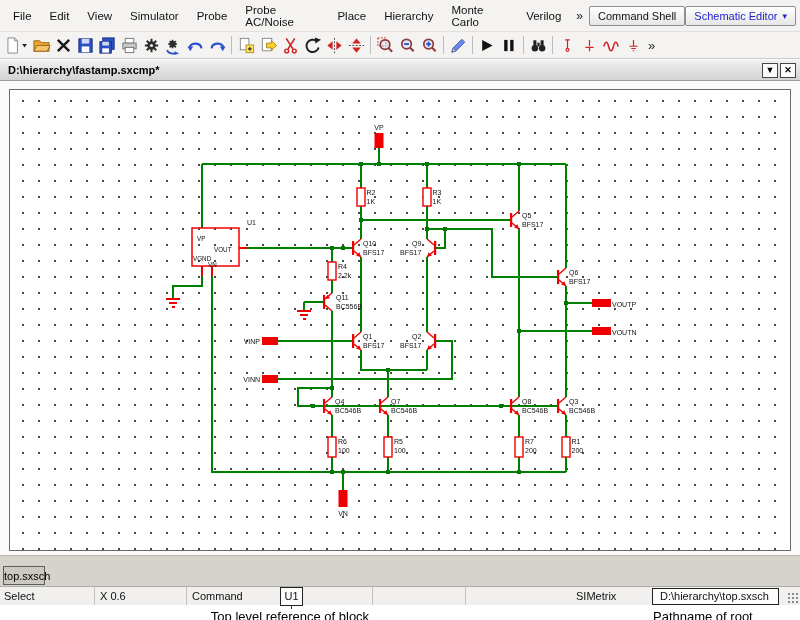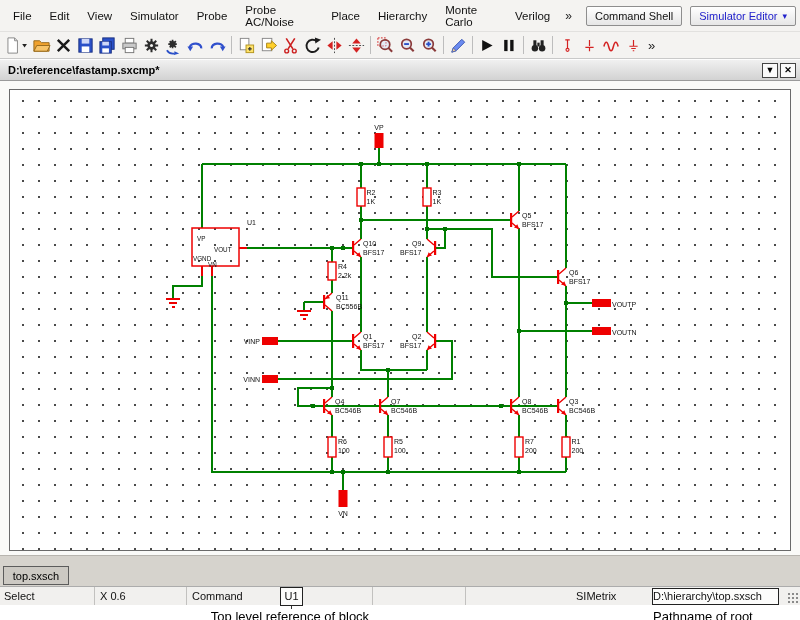--- a/index.html
+++ b/index.html
@@ -6,21 +6,21 @@
   html,body { width:800px; height:620px; overflow:hidden; background:#fff;
               font-family:"Liberation Sans", sans-serif; }
   .app { position:relative; width:800px; height:620px; background:#fff; }
 
   
   .menubar { height:32px; background:#f4f3f1; display:flex; align-items:center;
              padding:0 4px; font-size:11.5px; color:#111; border-bottom:1px solid #e2e1df; }
   .mi { padding:3px 9px; cursor:default; }
   .menu-overflow { margin-left:auto; font-size:12px; padding:0 6px; color:#222; }
   .mb-btn { border:1px solid #8e8e8e; border-radius:2px; background:linear-gradient(#fff,#e6e6e6);
-            font-size:11px; padding:3px 8px; margin-left:8px; white-space:nowrap; }
+            font-size:11px; padding:3px 8px; margin-left:0; white-space:nowrap; }
   .mb-btn.editor { color:#2222cc; display:flex; align-items:center; gap:5px; }
   .mb-btn.editor .arrow { color:#2222cc; font-size:9px; }
 
   
   .toolbar { height:27px; background:#f4f3f1; border-bottom:1px solid #c9c9c9;
              display:flex; align-items:center; padding:0 2px; }
   .tbi { width:22px; height:22px; display:flex; align-items:center; justify-content:center;
          border:1px solid transparent; border-radius:2px; }
   .tbi.wide { width:28px; }
   .tbsep { width:1px; height:18px; background:#bdbdbd; margin:0 3px; }
@@ -45,34 +45,34 @@
   svg text.pin { font-size:6.3px; }
   svg text.mid { text-anchor:middle; }
   svg text.end { text-anchor:end; }
   .wire { stroke:#008000; stroke-width:1.4; fill:none; shape-rendering:crispEdges; }
   .redln { stroke:#ee0000; stroke-width:1.4; fill:none; }
   .redcrisp { stroke:#ee0000; stroke-width:1.4; fill:none; shape-rendering:crispEdges; }
 
   
   .tabbar { position:relative; height:31px; background:#d6d3cd; border-top:1px solid #b8b5af; }
   .tab { position:absolute; font-size:11px; text-align:center; padding-top:3px; cursor:default; }
-  .tab.inactive { left:3px; top:10px; width:66px; height:19px; background:#ccc9c3;
+  .tab.inactive { left:3px; top:10px; width:42px; height:19px; background:#ccc9c3;
                   border:1px solid #5c5c5c; }
   .tab.active { left:69px; top:7px; width:100px; height:23px; background:#fff;
                 border:1px solid #7a7a7a; border-bottom:none; z-index:2; padding-top:4px; }
 
   
   .statusbar { position:relative; height:19px; background:#f1f0ee; border-top:1px solid #acacac;
                font-size:11px; color:#111; }
   .seg { position:absolute; top:3px; }
   .ssep { position:absolute; top:0; width:1px; height:19px; background:#c2c1bf; }
   .sbox { position:absolute; border:1px solid #222; background:#fcfcfb; text-align:center; }
   .sbox.ref { left:280px; top:0; width:23px; height:19px; line-height:17px; z-index:2; }
   .sbox.path { left:652px; top:1px; width:127px; height:17px; line-height:15px;
-               text-align:left; padding-left:0; white-space:nowrap; overflow:hidden; }
+               text-align:left; padding-left:7px; white-space:nowrap; overflow:hidden; }
   .grip { position:absolute; right:1px; bottom:1px; width:12px; height:12px;
           background-image:radial-gradient(circle, #8a8a8a 1px, transparent 1.2px);
           background-size:4px 4px; }
 
   
   .annot { position:relative; height:20px; background:#fff; font-size:13px; color:#000; }
   .callout-line { position:absolute; left:291px; top:0; width:1px; height:4px; background:#333; }
   .note1 { position:absolute; left:145px; top:4px; width:290px; text-align:center; }
   .note2 { position:absolute; left:653px; top:4px; }
 </style>
@@ -88,21 +88,21 @@
     <span class="mi">Simulator</span>
     <span class="mi">Probe</span>
     <span class="mi">Probe AC/Noise</span>
     <span class="mi">Place</span>
     <span class="mi">Hierarchy</span>
     <span class="mi">Monte Carlo</span>
     <span class="mi">Verilog</span>
     <span class="menu-overflow">»</span>
     <span class="mb-btn">Command Shell</span>
     <span class="mb-btn editor">
-      <span>Simulator Editor</span>
+      <span>Schematic Editor</span>
       <span class="arrow">▾</span>
     </span>
   </div>
 
   <div class="toolbar">
     <span class="tbi wide">
         <svg width="25" height="19" viewBox="0 0 26 20">
           <path d="M4 2h7l3 3v13H4z" fill="#fff" stroke="#878787"></path>
           <path d="M11 2v3h3" fill="none" stroke="#878787"></path>
           <polygon points="19,8.5 24,8.5 21.5,12" fill="#222"></polygon>
@@ -279,21 +279,21 @@
       </span>
     <span class="tbi">
         <svg width="15" height="19" viewBox="0 0 20 20">
           <path d="M10 2.5v8.5M4.5 11h11M7 14h6M9 17h2" fill="none" stroke="#d42222" stroke-width="1.6"></path>
         </svg>
       </span>
     <span class="tb-overflow">»</span>
   </div>
 
   <div class="doc-title">
-    <span class="txt">D:\reference\fastamp.sxcmp*</span>
+    <span class="txt">D:\hierarchy\fastamp.sxcmp*</span>
     <span class="win-btn">▼</span>
     <span class="win-btn">✕</span>
   </div>
 
   <div class="canvas-wrap">
     <div class="canvas">
       <svg viewBox="10 85 780 460" preserveAspectRatio="none">
 
         <g>
           <path class="wire" d="M379 143V159 M202 159H566 M202 159V223

